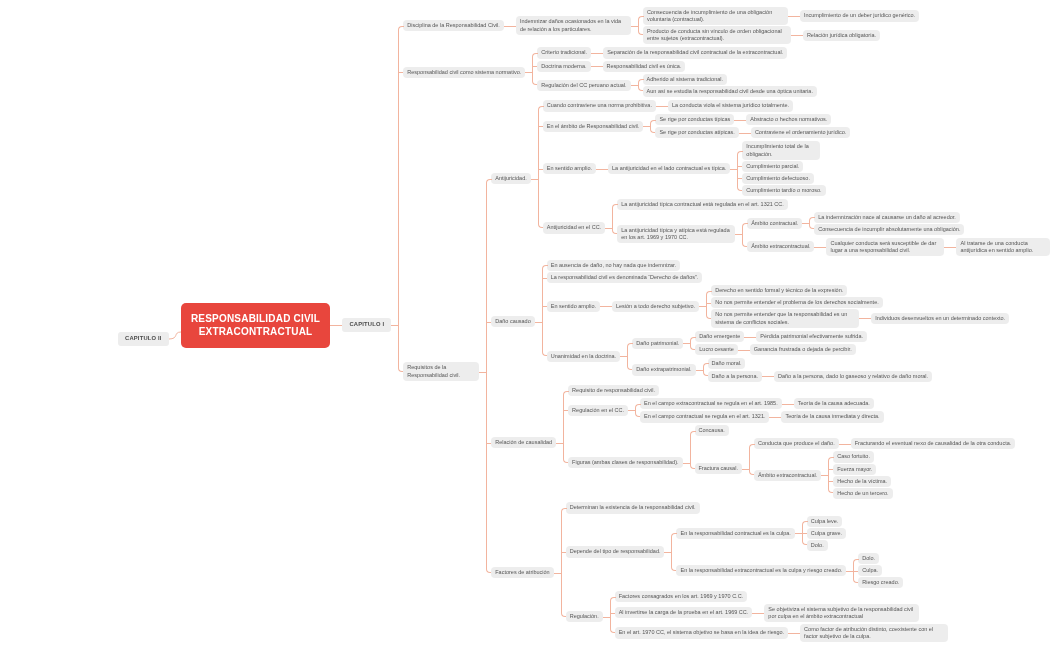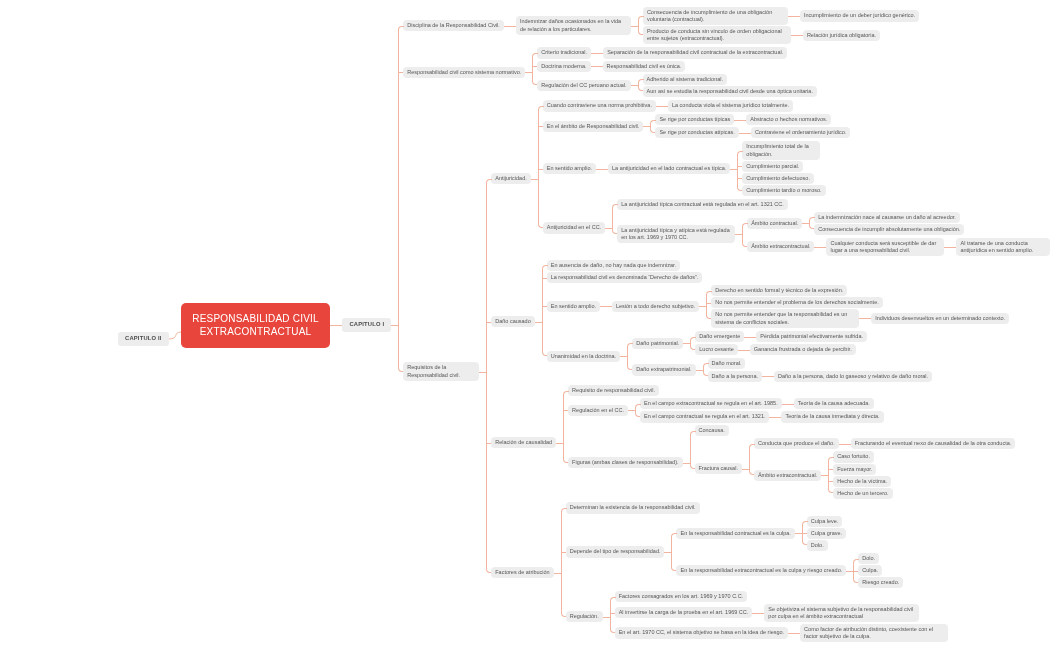--- a/index.html
+++ b/index.html
@@ -18,21 +18,21 @@
     font-size:5.5px; line-height:1.3; padding:2px 4px; border-radius:4px;
     white-space:nowrap; box-sizing:border-box;
   }
   .box.wrap { white-space:normal; }
   .box.chapter {
     font-weight:bold; letter-spacing:.2px; color:#4a4a4a;
     padding:3px 7px; font-size:5.8px; border-radius:3px;
   }
   .box.root-topic {
     background:var(--root-bg,#e8463d); color:var(--root-text,#fff);
-    font-weight:normal; font-size:10px; line-height:1.35; width:150px;
+    font-weight:bold; font-size:10px; line-height:1.35; width:150px;
     white-space:normal; text-align:center; padding:9px 4px; border-radius:5px;
     letter-spacing:.2px;
   }
   .children { display:flex; flex-direction:column; justify-content:center;
     margin-left:4px; position:relative; }
   .children::before { content:''; position:absolute; left:-4px; top:50%; width:7px;
     height:0; border-top:1px solid var(--line,#f2b49e); }
   .child { position:relative; display:flex; align-items:center;
     padding-left:8px; margin:.5px 0; }
   .child:only-child::before { content:''; position:absolute; left:3px; top:50%;

